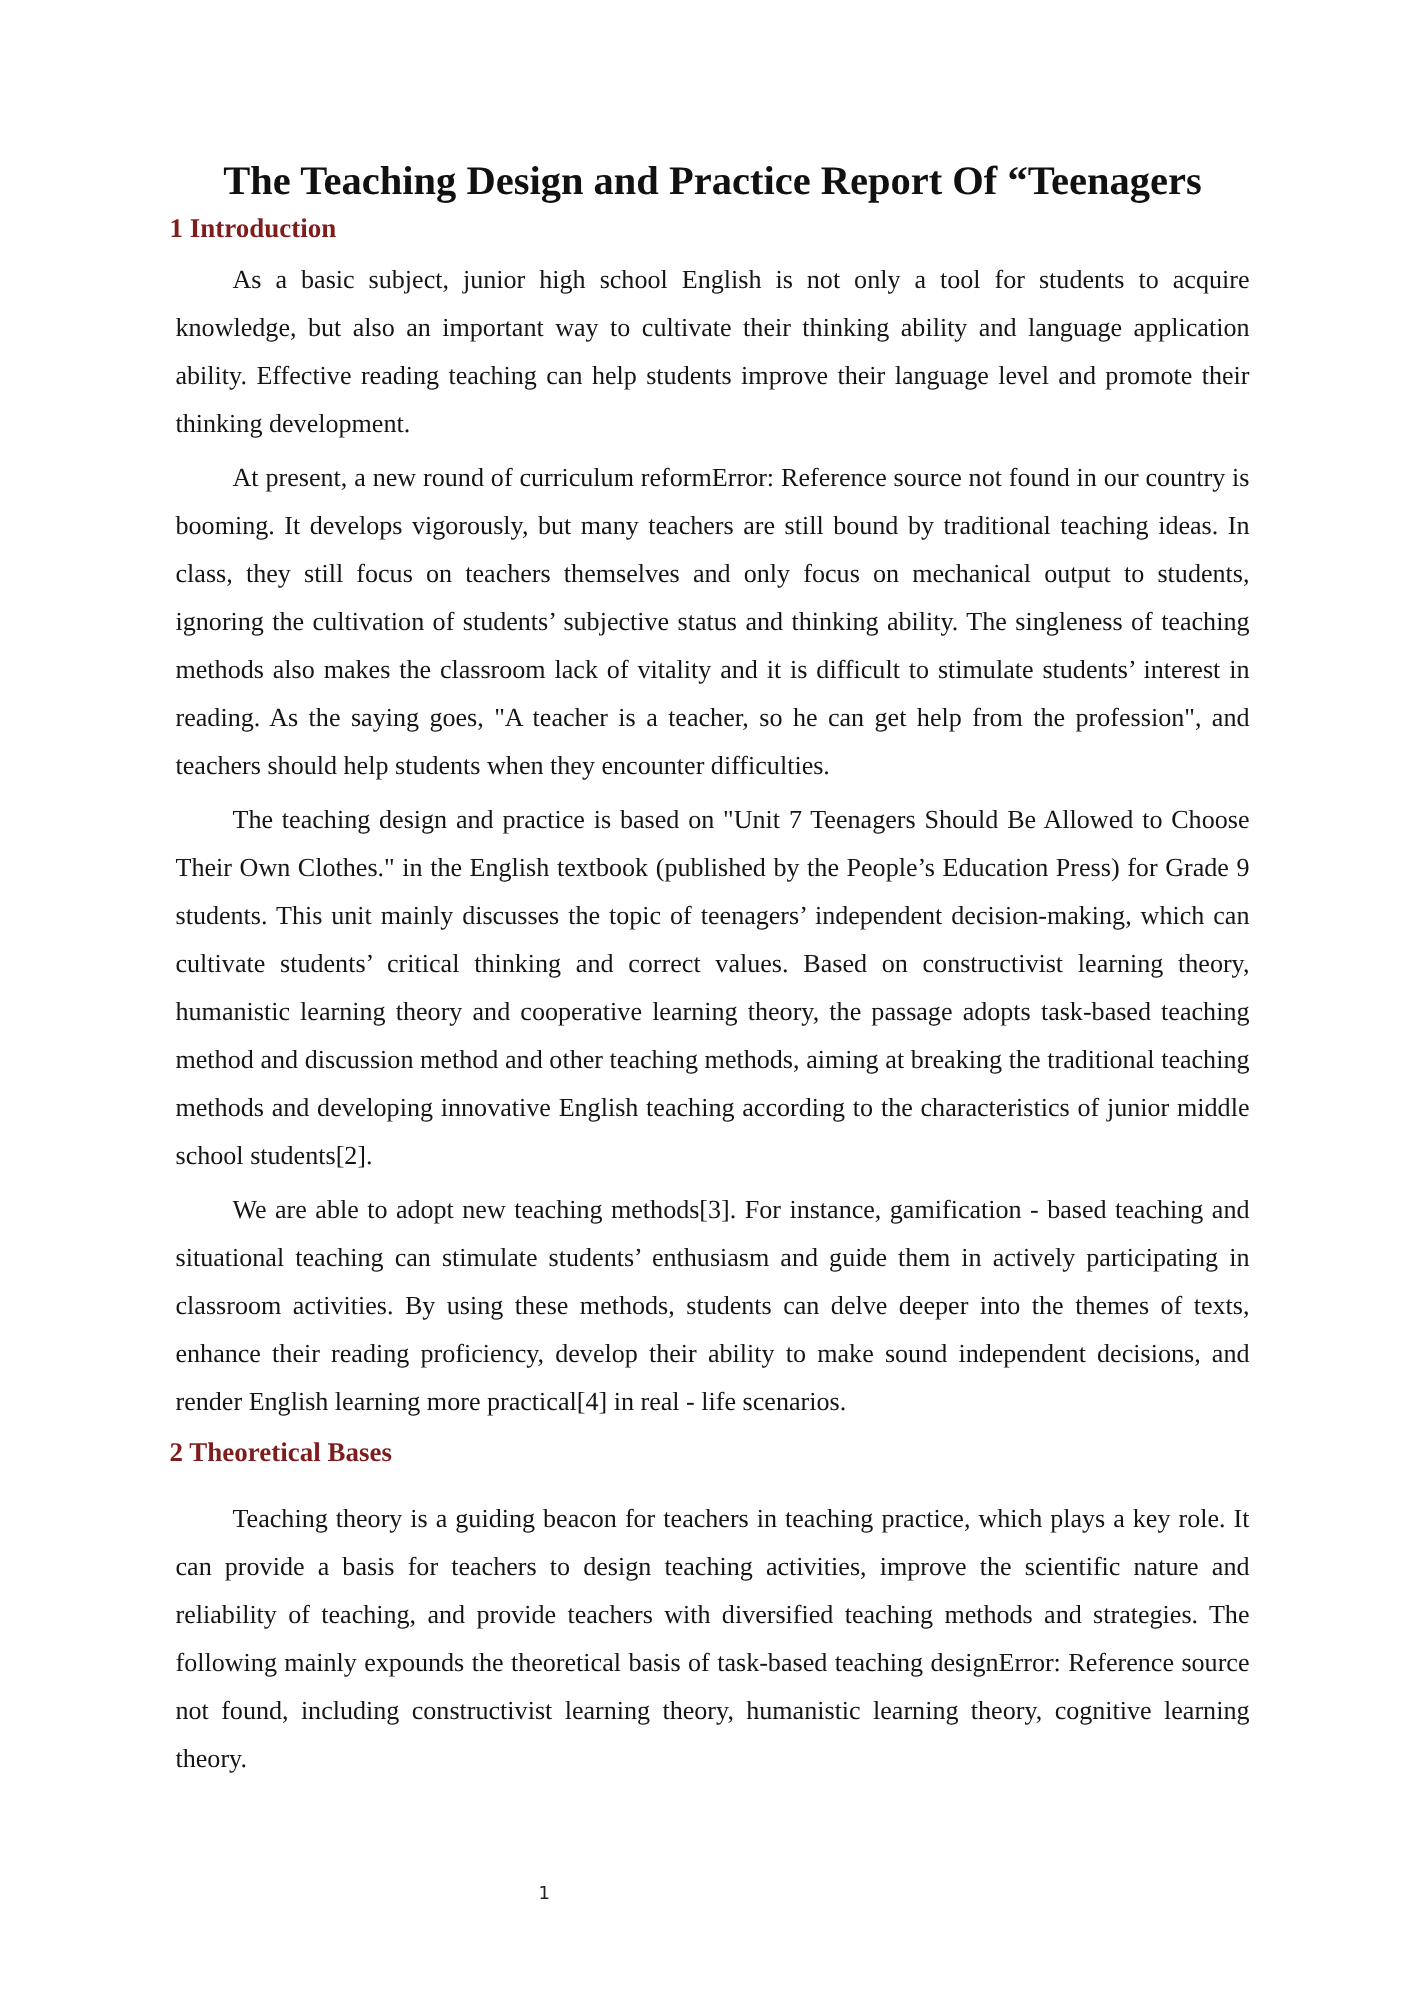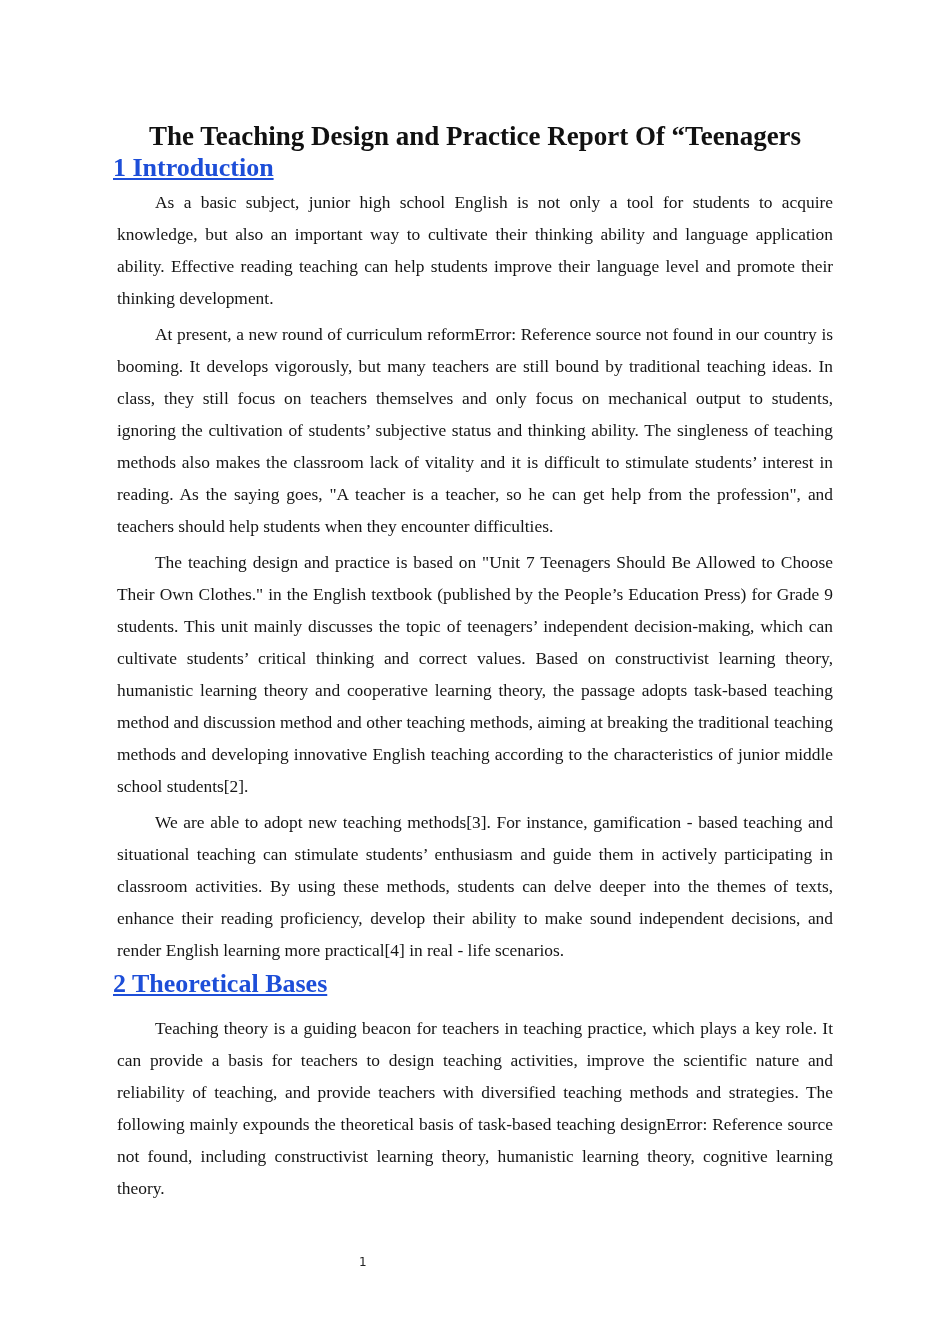--- a/index.html
+++ b/index.html
@@ -11,39 +11,38 @@
       width: 950px;
       height: 1344px;
       position: relative;
       overflow: hidden;
       font-family: "Liberation Serif", "DejaVu Serif", serif;
       color: #111111;
     }
     .page {
       position: absolute;
       left: 113px;
-      top: 120px;
+      top: 104px;
       width: 724px;
     }
     .title {
       margin: 0;
       text-align: center;
       font-weight: bold;
       font-size: 27px;
       line-height: 32px;
       color: #111;
     }
     .title span { display: block; }
     .heading {
       margin: 0;
       font-weight: bold;
-      font-size: 26px;
+      font-size: 18px;
       line-height: 28px;
-      color: #1d4ed8;
-      text-decoration: underline;
+      color: #7f1d1d;
     }
     .h1 { margin-top: 2px; margin-bottom: 2px; }
     .h2 { margin-top: 0px; margin-bottom: 14px; }
     .para {
       margin: 4px;
       font-size: 17.4px;
       line-height: 32px;
       text-align: justify;
       text-indent: 38px;
       color: #151515;

